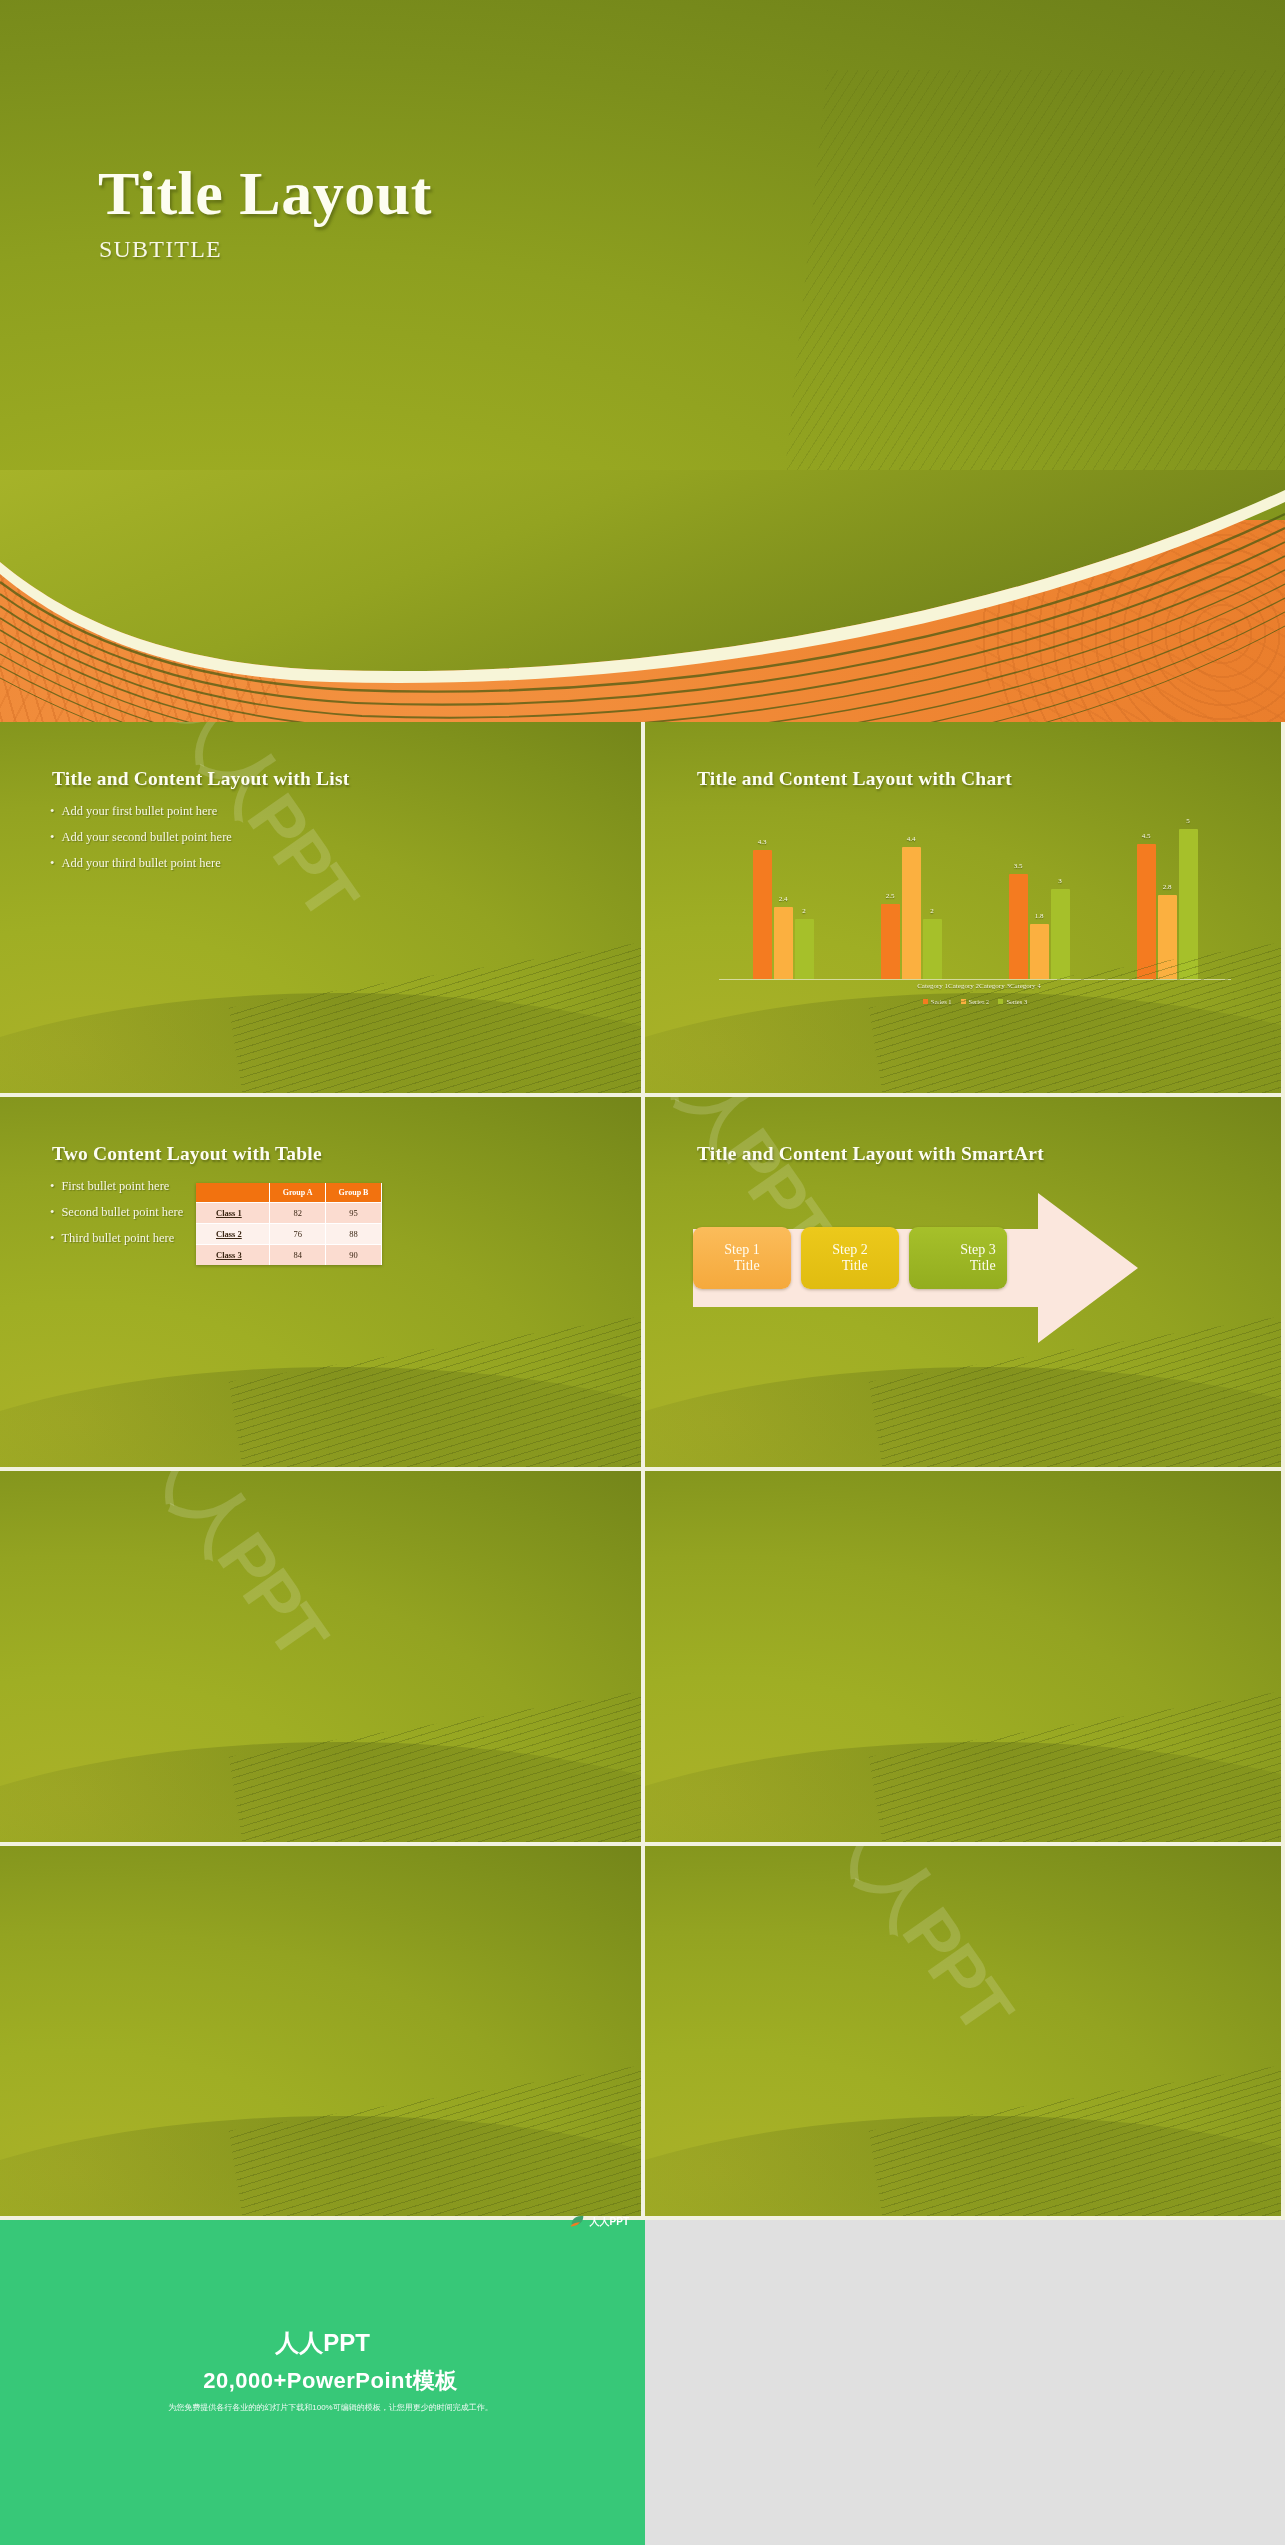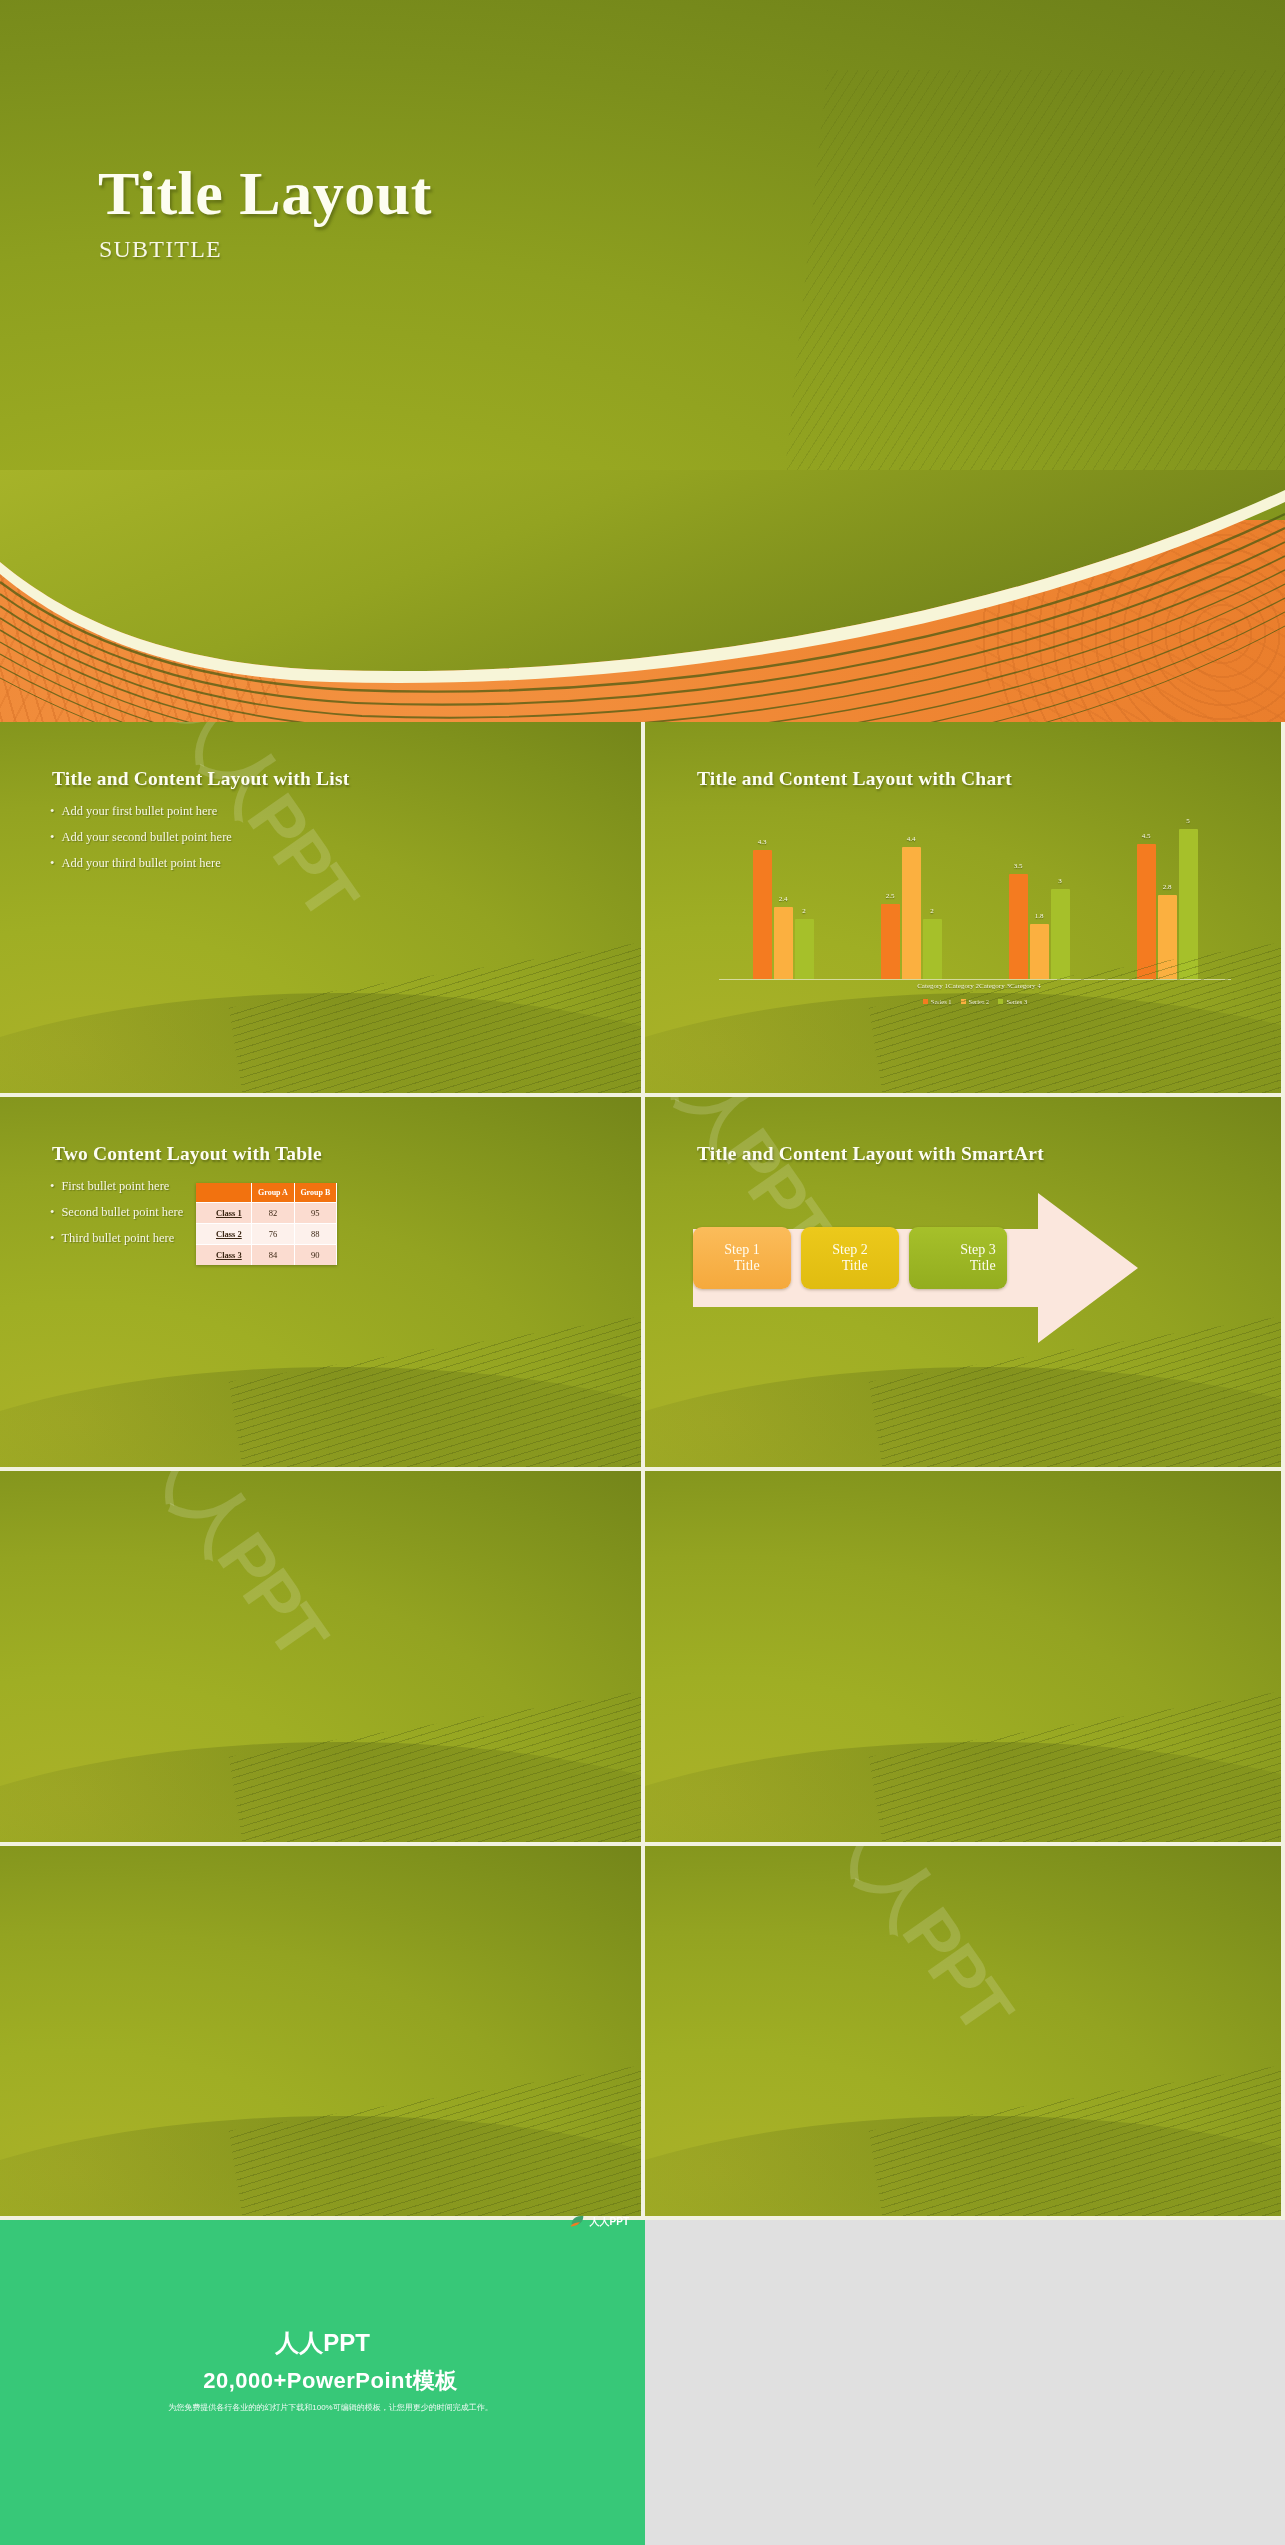--- a/index.html
+++ b/index.html
@@ -101,21 +101,21 @@
   .bullets{ position:absolute; left:50px; top:82px; }
   .bullet{
     font-size:12.5px; color:#f6f6e4; margin-bottom:11px;
     text-shadow:1px 1px 1px rgba(50,60,8,.4);
   }
   .bullet .dot{ margin-right:7px; }
 
   
   .ppt-table{
     position:absolute; left:196px; top:86px;
-    width:141px; border-collapse:collapse;
+    width:186px; border-collapse:collapse;
     font-size:8.5px; color:#3a2512;
     box-shadow:0 1px 3px rgba(0,0,0,.25);
   }
   .ppt-table th{
     background:#f2720f; color:#fff; font-weight:bold;
     padding:5px 4px; font-size:8px; text-align:center;
     border-right:1px solid #fff;
   }
   .ppt-table th.corner{ background:#f2720f; }
   .ppt-table td{

